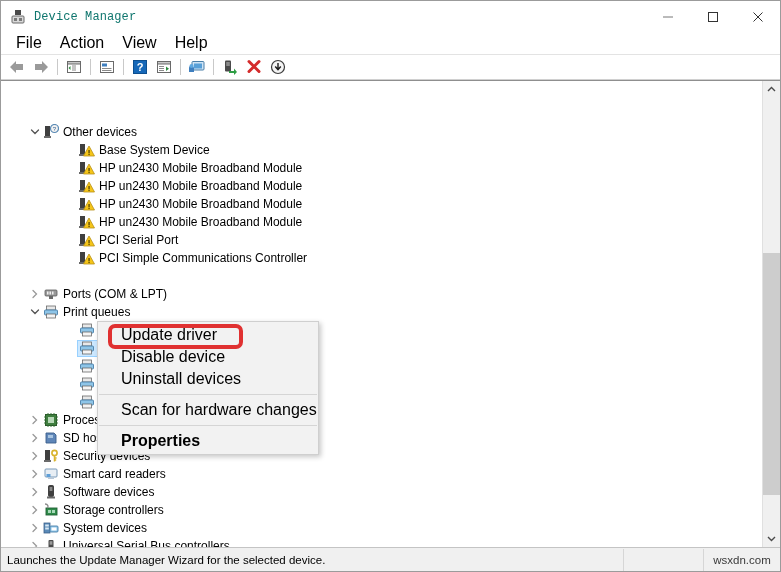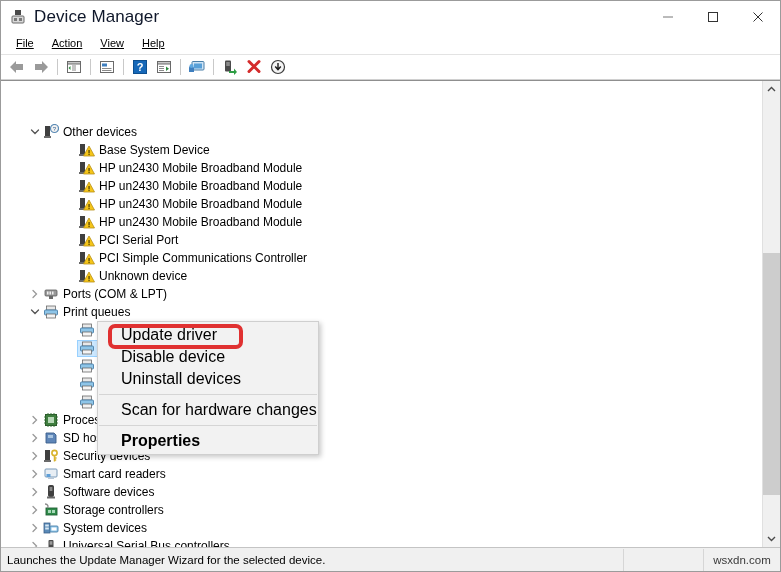--- a/index.html
+++ b/index.html
@@ -35,23 +35,24 @@
   }
   .title-icon {
     width: 16px;
     height: 16px;
     margin-left: 9px;
     margin-right: 8px;
     position: relative;
     flex: 0 0 auto;
   }
   .title-text {
-    font-size: 17px;
-    color: #0f172a;
+    font-size: 12px;
+    color: #0f766e;
     letter-spacing: 0.1px;
+    font-family: Liberation Mono, monospace;
   }
   .win-buttons {
     margin-left: auto;
     display: flex;
     height: 32px;
   }
   .win-btn {
     width: 45px;
     height: 31px;
     display: flex;
@@ -68,26 +69,25 @@
     left: 0; top: 32px;
     width: 100%;
     height: 21px;
     background: #ffffff;
     display: flex;
     align-items: center;
     padding-left: 6px;
     box-sizing: border-box;
   }
   .menu-item {
-    font-size: 11px;
+    font-size: 16px;
     color: #000000;
     padding: 2px 9px 3px 9px;
     line-height: 14px;
     white-space: nowrap;
-    text-decoration: underline;
   }
 
   
   .toolbar {
     position: absolute;
     left: 0; top: 53px;
     width: 100%;
     height: 26px;
     background: #ffffff;
     border-top: 1px solid #e3e3e3;
@@ -524,32 +524,20 @@
                   <path d="M10 4 L15.5 14 L4.5 14 Z" fill="#f5c518" stroke="#b8901a" stroke-width="0.8"></path>
                   <rect x="9.5" y="8" width="1.1" height="3.4" fill="#3a2f00"></rect>
                   <rect x="9.5" y="12" width="1.1" height="1.1" fill="#3a2f00"></rect>
                 </svg>
               </span>
               <span class="label">PCI Simple Communications Controller</span>
             </span>
           </div>
           <div class="row lvl2">
             <span class="chev"></span>
-            <span class="label-wrap">
-              <span class="icon-slot">
-                <svg width="16" height="16" viewBox="0 0 16 16">
-                  <rect x="1" y="2" width="5" height="10" fill="#3f3f3f"></rect>
-                  <rect x="0" y="12" width="7" height="2" fill="#6a6a6a"></rect>
-                  <path d="M10 4 L15.5 14 L4.5 14 Z" fill="#f5c518" stroke="#b8901a" stroke-width="0.8"></path>
-                  <rect x="9.5" y="8" width="1.1" height="3.4" fill="#3a2f00"></rect>
-                  <rect x="9.5" y="12" width="1.1" height="1.1" fill="#3a2f00"></rect>
-                </svg>
-              </span>
-              <span class="label">Unknown device</span>
-            </span>
           </div>
           <div class="row lvl1">
             <span class="chev">
               <svg width="10" height="10" viewBox="0 0 10 10">
                 <path d="M3 1.5 L6.5 5 L3 8.5" stroke="#999" stroke-width="1.3" fill="none" stroke-linecap="round"></path>
               </svg>
             </span>
             <span class="label-wrap">
               <span class="icon-slot">
                 <svg width="16" height="16" viewBox="0 0 16 16">

